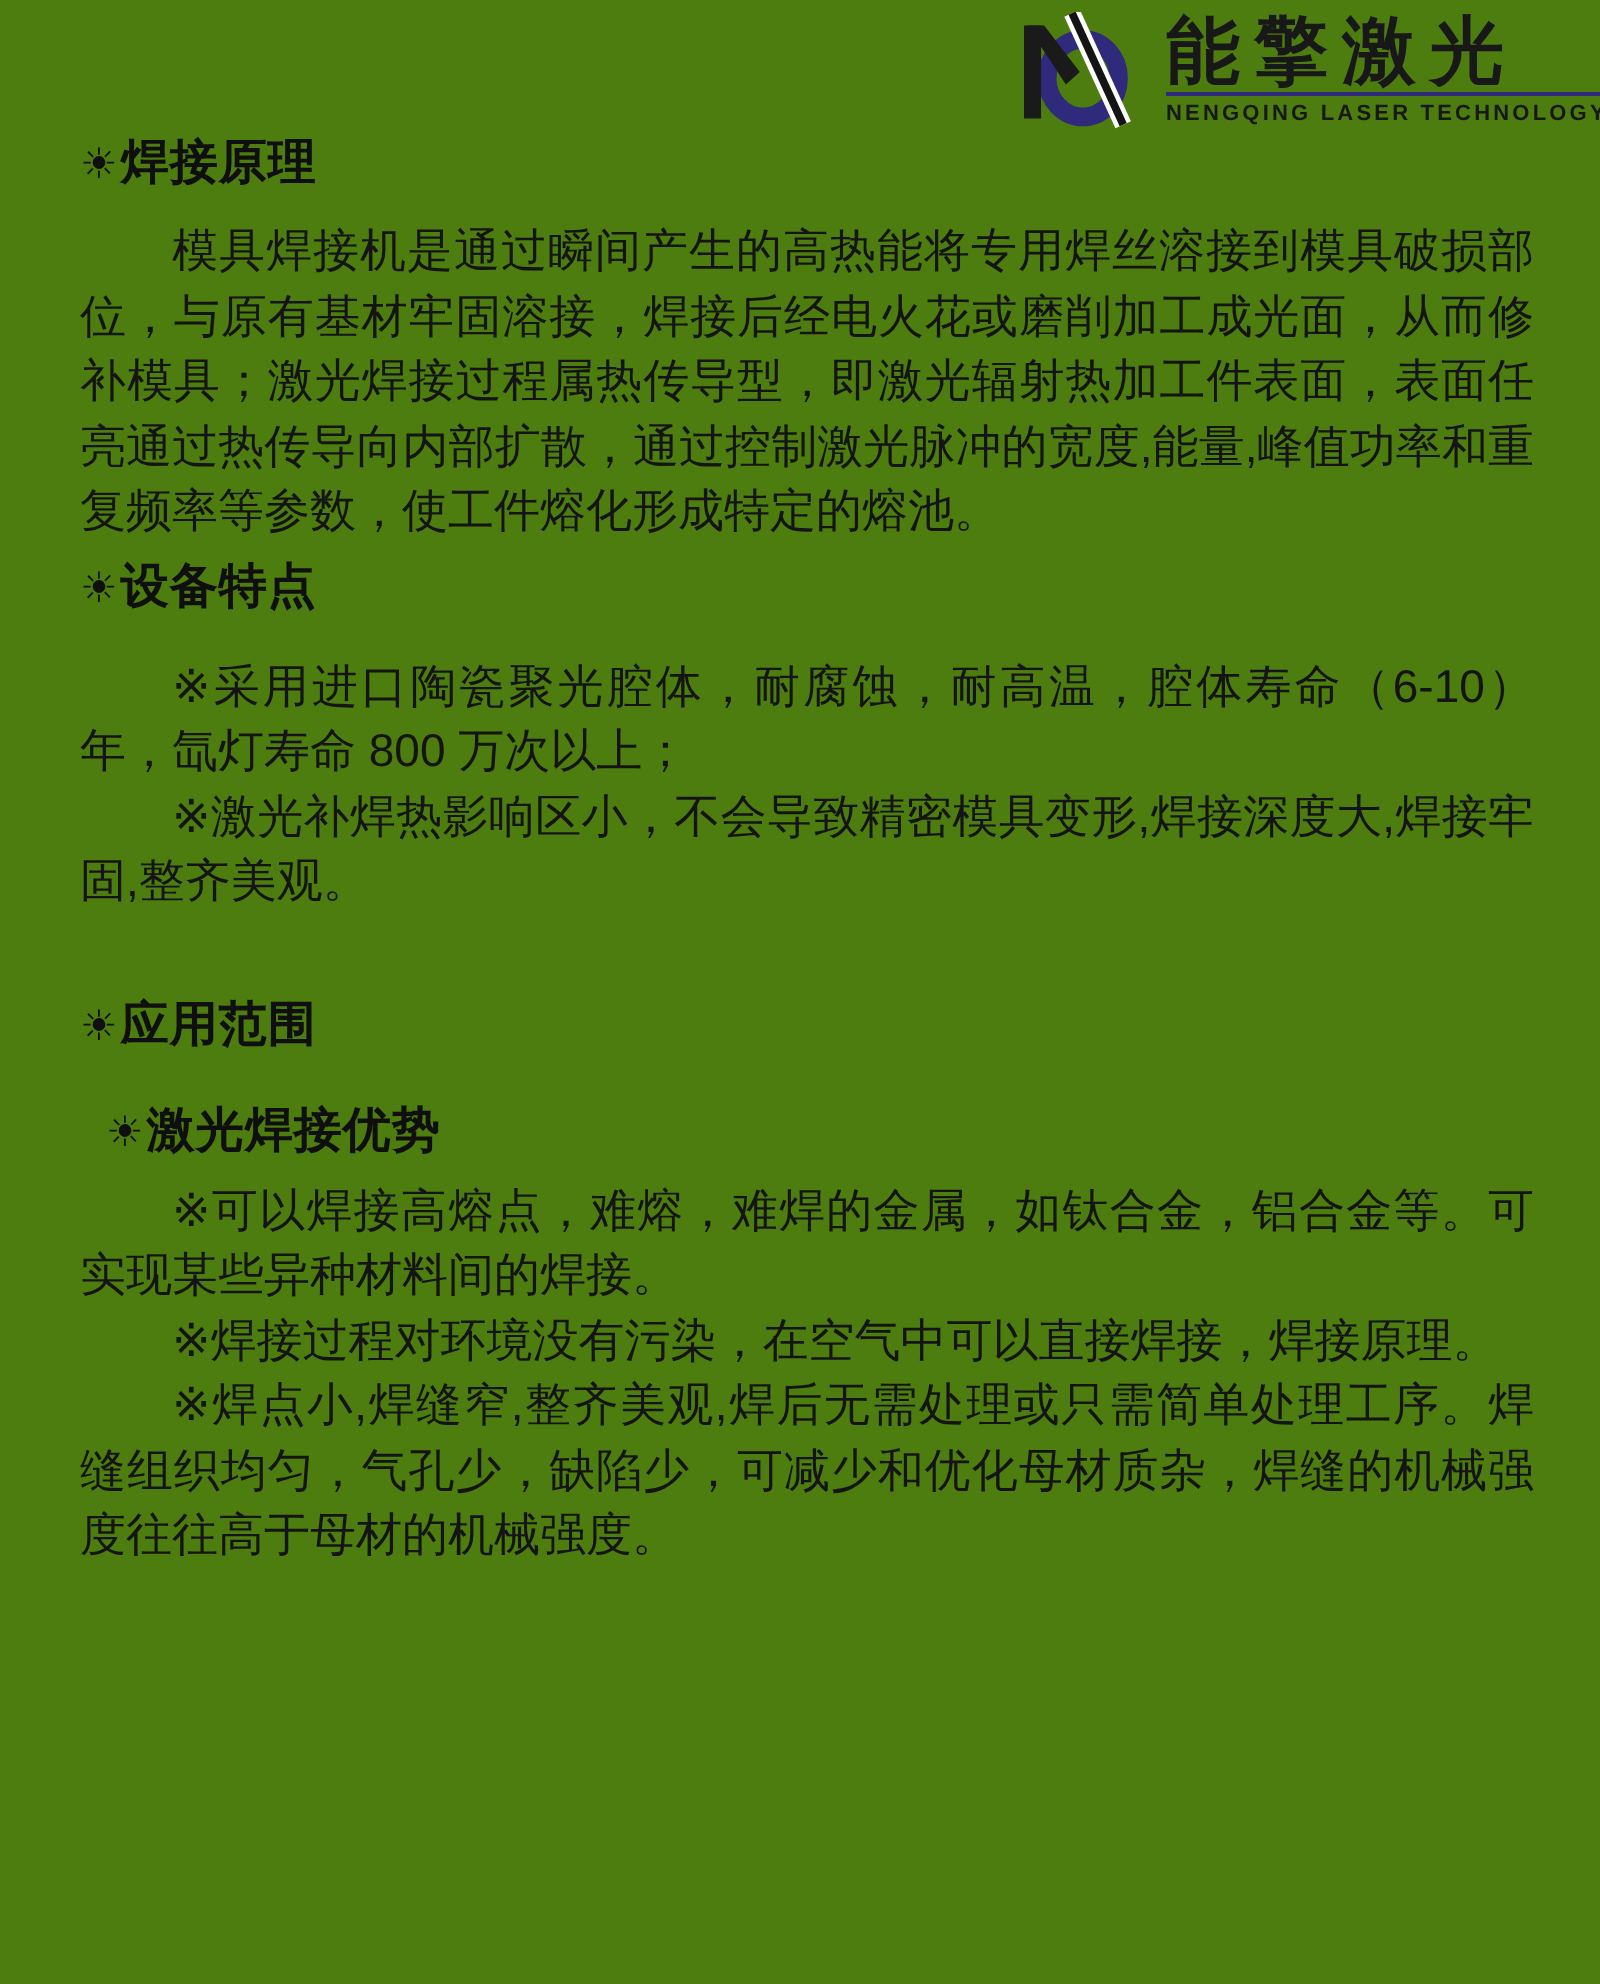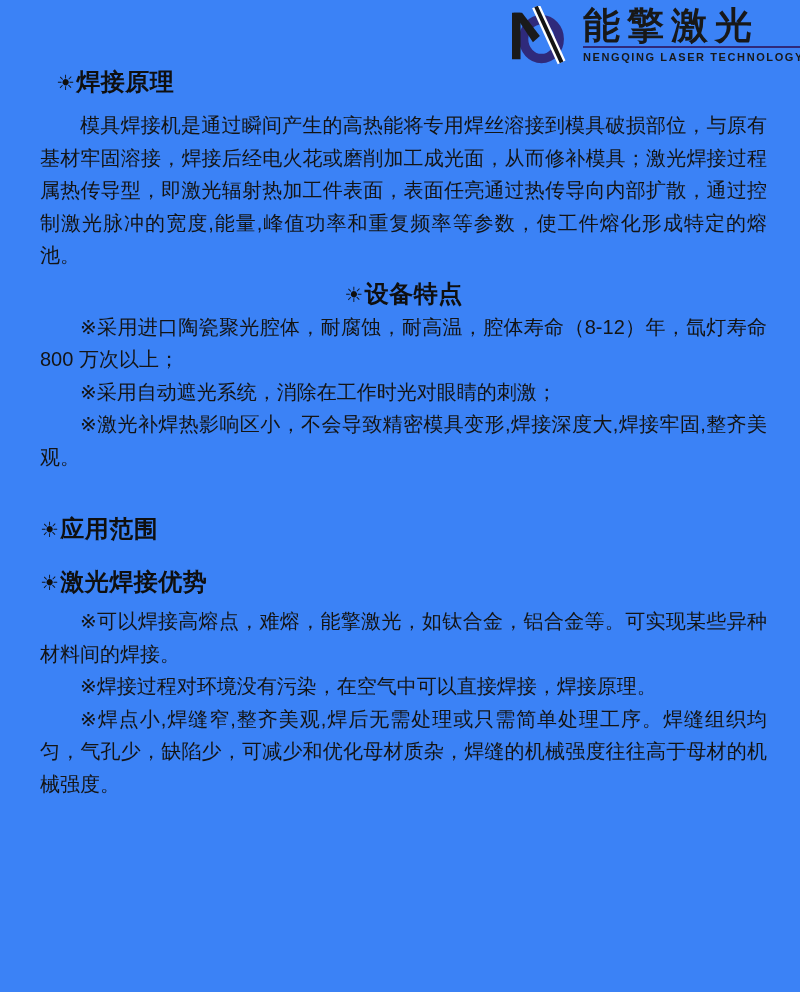--- a/index.html
+++ b/index.html
@@ -1,36 +1,36 @@
 <!DOCTYPE html>
 <html lang="zh"><head>
 <meta charset="utf-8">
 <style>
   * { margin:0; padding:0; box-sizing:border-box; }
   html,body { width:800px; background:#ffffff; }
   body { height:992px; color:#141414; font-family:"Liberation Sans","DejaVu Sans",sans-serif; }
-  .page { position:relative; width:800px; height:992px; overflow:hidden; background:#3b82f6; }
+  .page { position:relative; width:800px; height:992px; overflow:hidden; background:#4d7c0f; }
 
   
   .logo { position:absolute; top:6px; left:512px; display:flex; align-items:flex-start; gap:9px; }
   .logo-mark { width:62px; height:60px; display:block; flex:0 0 auto; }
   .logo-text { display:flex; flex-direction:column; padding-top:1px; }
   .logo-cn { font-size:37px; font-weight:700; letter-spacing:7px; line-height:38px; color:#181818; white-space:nowrap; }
   .logo-rule { height:2px; background:#2f2a7b; margin:1px 0 3px; }
   .logo-en { font-size:11px; font-weight:700; letter-spacing:1.6px; color:#181818; white-space:nowrap; }
 
   
   .content { position:absolute; top:66px; left:40px; width:727px; }
   .sec { font-size:24px; font-weight:700; line-height:32px; color:#0f0f0f; letter-spacing:0.5px; }
   .sec .mk { font-size:21px; margin-right:1px; }
-  .h1 { margin:0 16px 10px; }
-  .h2 { margin:6px 0 0;text-align:center; }
+  .h1 { margin:0 0 10px; }
+  .h2 { margin:6px 0 16px; }
   .h3 { margin:40px 0 6px; }
-  .h4 { margin:20px 0 6px; }
-  .body { font-size:20px; line-height:32.5px; text-align:justify; text-indent:2em; color:#141414; }
+  .h4 { margin:20px 13px 6px; }
+  .body { font-size:23px; line-height:32.5px; text-align:justify; text-indent:2em; color:#141414; }
 </style>
 </head>
 <body>
 
 <div class="page">
 
   <header class="logo">
     <svg class="logo-mark" viewBox="0 0 80 72" aria-hidden="true">
 
       <ellipse cx="38" cy="40" rx="23" ry="25" fill="none" stroke="#2f2a7b" stroke-width="12"></ellipse>
@@ -48,25 +48,24 @@
       <div class="logo-en">NENGQING LASER TECHNOLOGY</div>
     </div>
   </header>
 
   <main class="content">
 
     <h2 class="sec h1"><span class="mk">☀</span><span>焊接原理</span></h2>
     <p class="body">模具焊接机是通过瞬间产生的高热能将专用焊丝溶接到模具破损部位，与原有基材牢固溶接，焊接后经电火花或磨削加工成光面，从而修补模具；激光焊接过程属热传导型，即激光辐射热加工件表面，表面任亮通过热传导向内部扩散，通过控制激光脉冲的宽度,能量,峰值功率和重复频率等参数，使工件熔化形成特定的熔池。</p>
 
     <h2 class="sec h2"><span class="mk">☀</span><span>设备特点</span></h2>
-    <p class="body">※采用进口陶瓷聚光腔体，耐腐蚀，耐高温，腔体寿命（8-12）年，氙灯寿命 800 万次以上；</p>
-    <p class="body">※采用自动遮光系统，消除在工作时光对眼睛的刺激；</p>
+    <p class="body">※采用进口陶瓷聚光腔体，耐腐蚀，耐高温，腔体寿命（6-10）年，氙灯寿命 800 万次以上；</p>
     <p class="body">※激光补焊热影响区小，不会导致精密模具变形,焊接深度大,焊接牢固,整齐美观。</p>
 
     <h2 class="sec h3"><span class="mk">☀</span><span>应用范围</span></h2>
 
     <h2 class="sec h4"><span class="mk">☀</span><span>激光焊接优势</span></h2>
-    <p class="body">※可以焊接高熔点，难熔，能擎激光，如钛合金，铝合金等。可实现某些异种材料间的焊接。</p>
+    <p class="body">※可以焊接高熔点，难熔，难焊的金属，如钛合金，铝合金等。可实现某些异种材料间的焊接。</p>
     <p class="body">※焊接过程对环境没有污染，在空气中可以直接焊接，焊接原理。</p>
     <p class="body">※焊点小,焊缝窄,整齐美观,焊后无需处理或只需简单处理工序。焊缝组织均匀，气孔少，缺陷少，可减少和优化母材质杂，焊缝的机械强度往往高于母材的机械强度。</p>
 
   </main>
 </div>
 
 </body></html>

